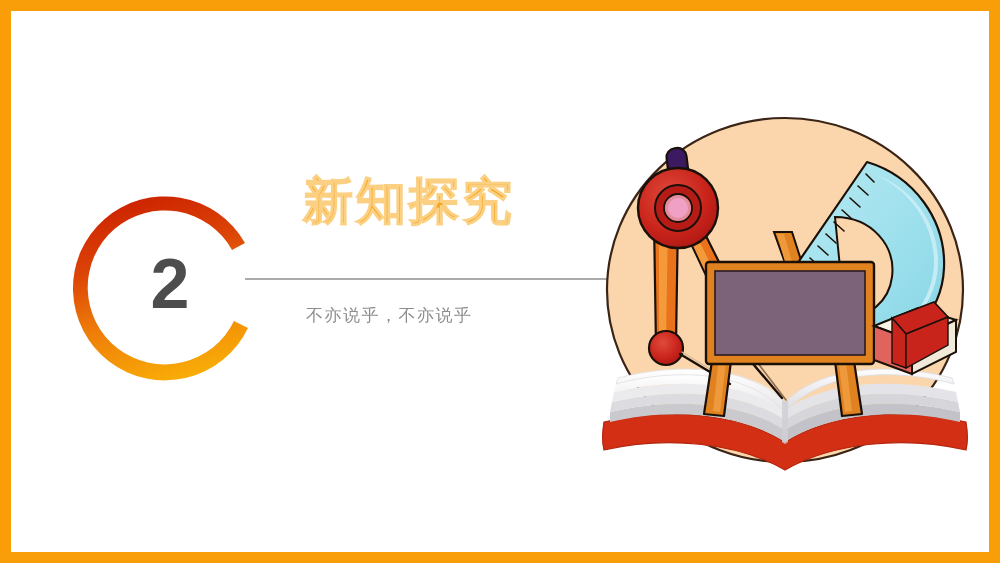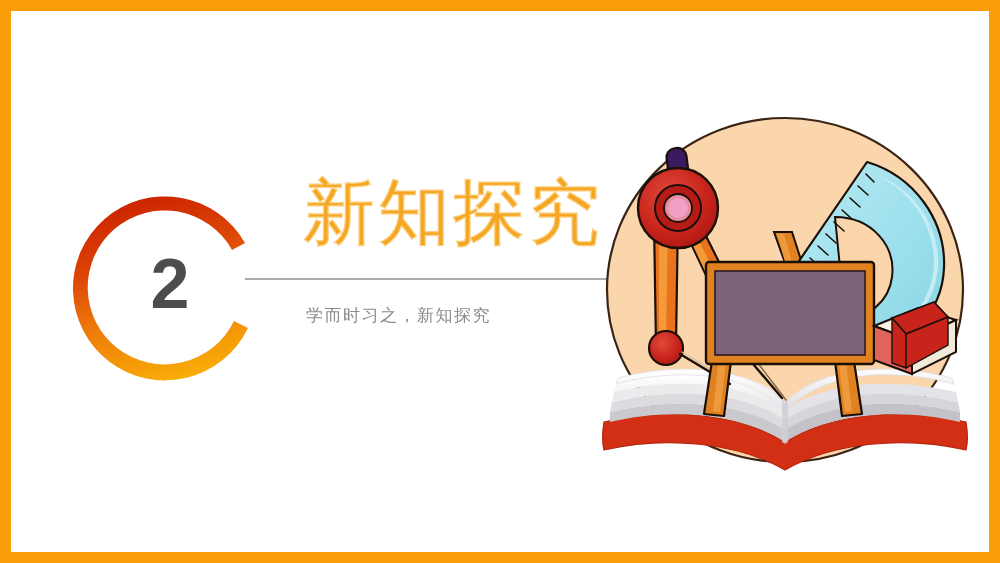--- a/index.html
+++ b/index.html
@@ -71,22 +71,22 @@
   }
 
   
   .heading-block {
     position: absolute;
     left: 303px;
     top: 175px;
     width: 320px;
   }
   .title-text {
-    font-size: 72px;
-    font-weight: normal;
+    font-size: 50px;
+    font-weight: bold;
     color: #F5A623;
     letter-spacing: 3px;
     line-height: 1.05;
     margin: 0;
     -webkit-text-stroke: 1.2px #FBD083;
     text-shadow: 0 0 1px #FBD083;
     white-space: nowrap;
   }
   .subtitle-text {
     position: absolute;
@@ -136,21 +136,21 @@
                A 77 77 0 1 1 170 72
                Z" fill="url(#ringGrad)"></path>
     </svg>
     <div class="badge-number">2</div>
   </div>
 
   <div class="connector"></div>
 
   <div class="heading-block">
     <h1 class="title-text">新知探究</h1>
-    <p class="subtitle-text">学而时习之，新知探究</p>
+    <p class="subtitle-text">不亦说乎，不亦说乎</p>
   </div>
 
   <div class="illustration">
     <svg viewBox="0 0 380 380" xmlns="http://www.w3.org/2000/svg">
       <defs>
         <linearGradient id="bookPageL" x1="0" y1="0" x2="0" y2="1">
           <stop offset="0%" stop-color="#FFFFFF"></stop>
           <stop offset="100%" stop-color="#E6E6E9"></stop>
         </linearGradient>
         <linearGradient id="bookPageR" x1="0" y1="0" x2="0" y2="1">

